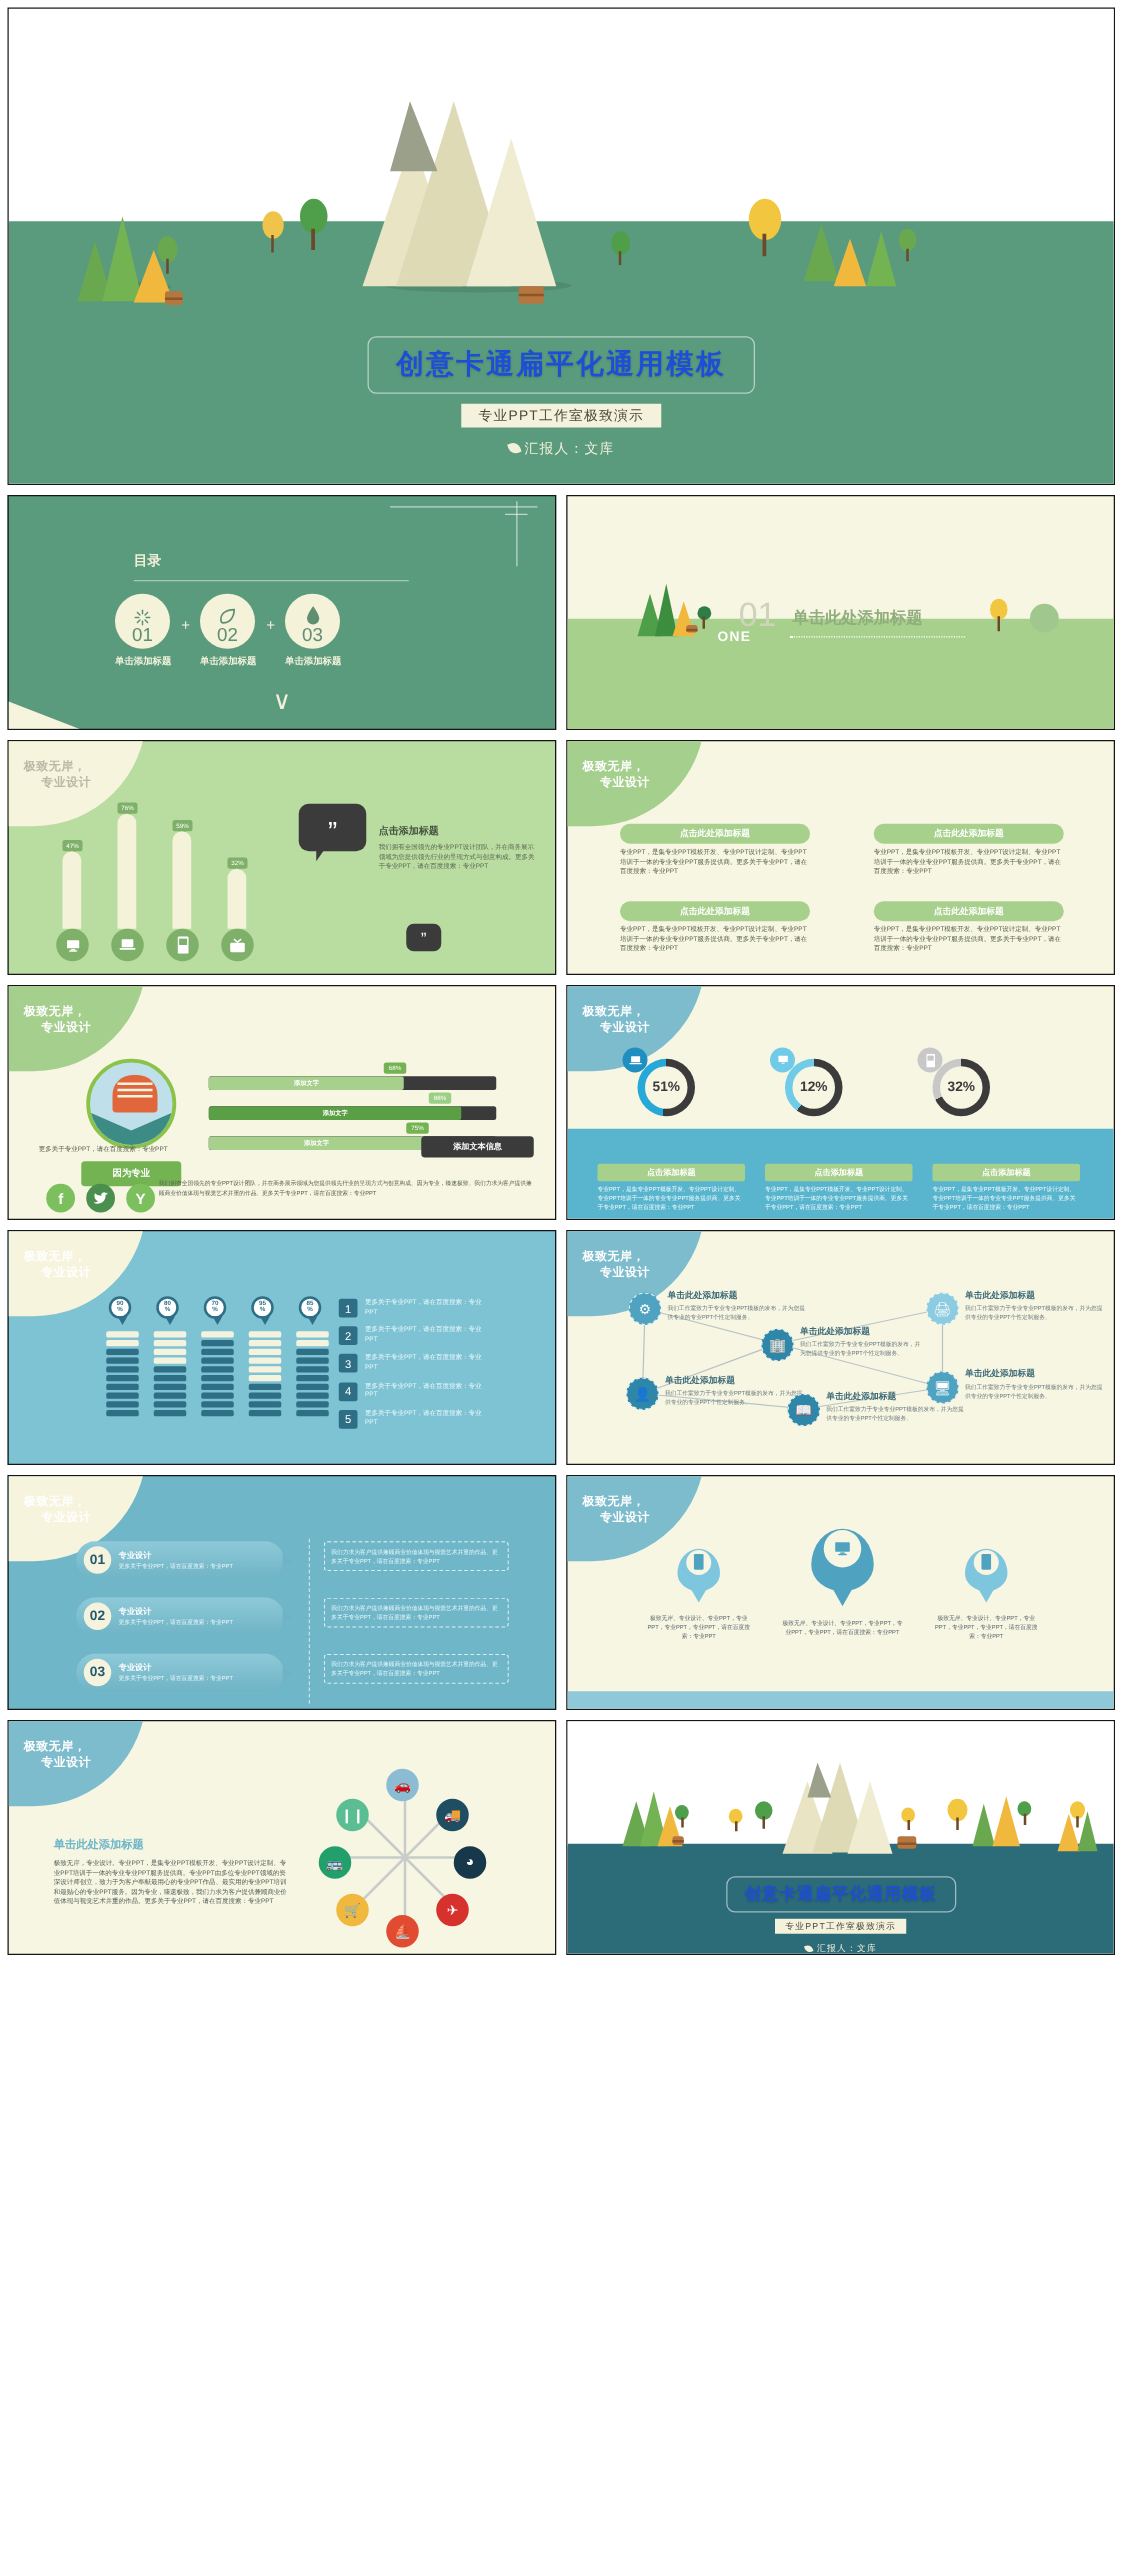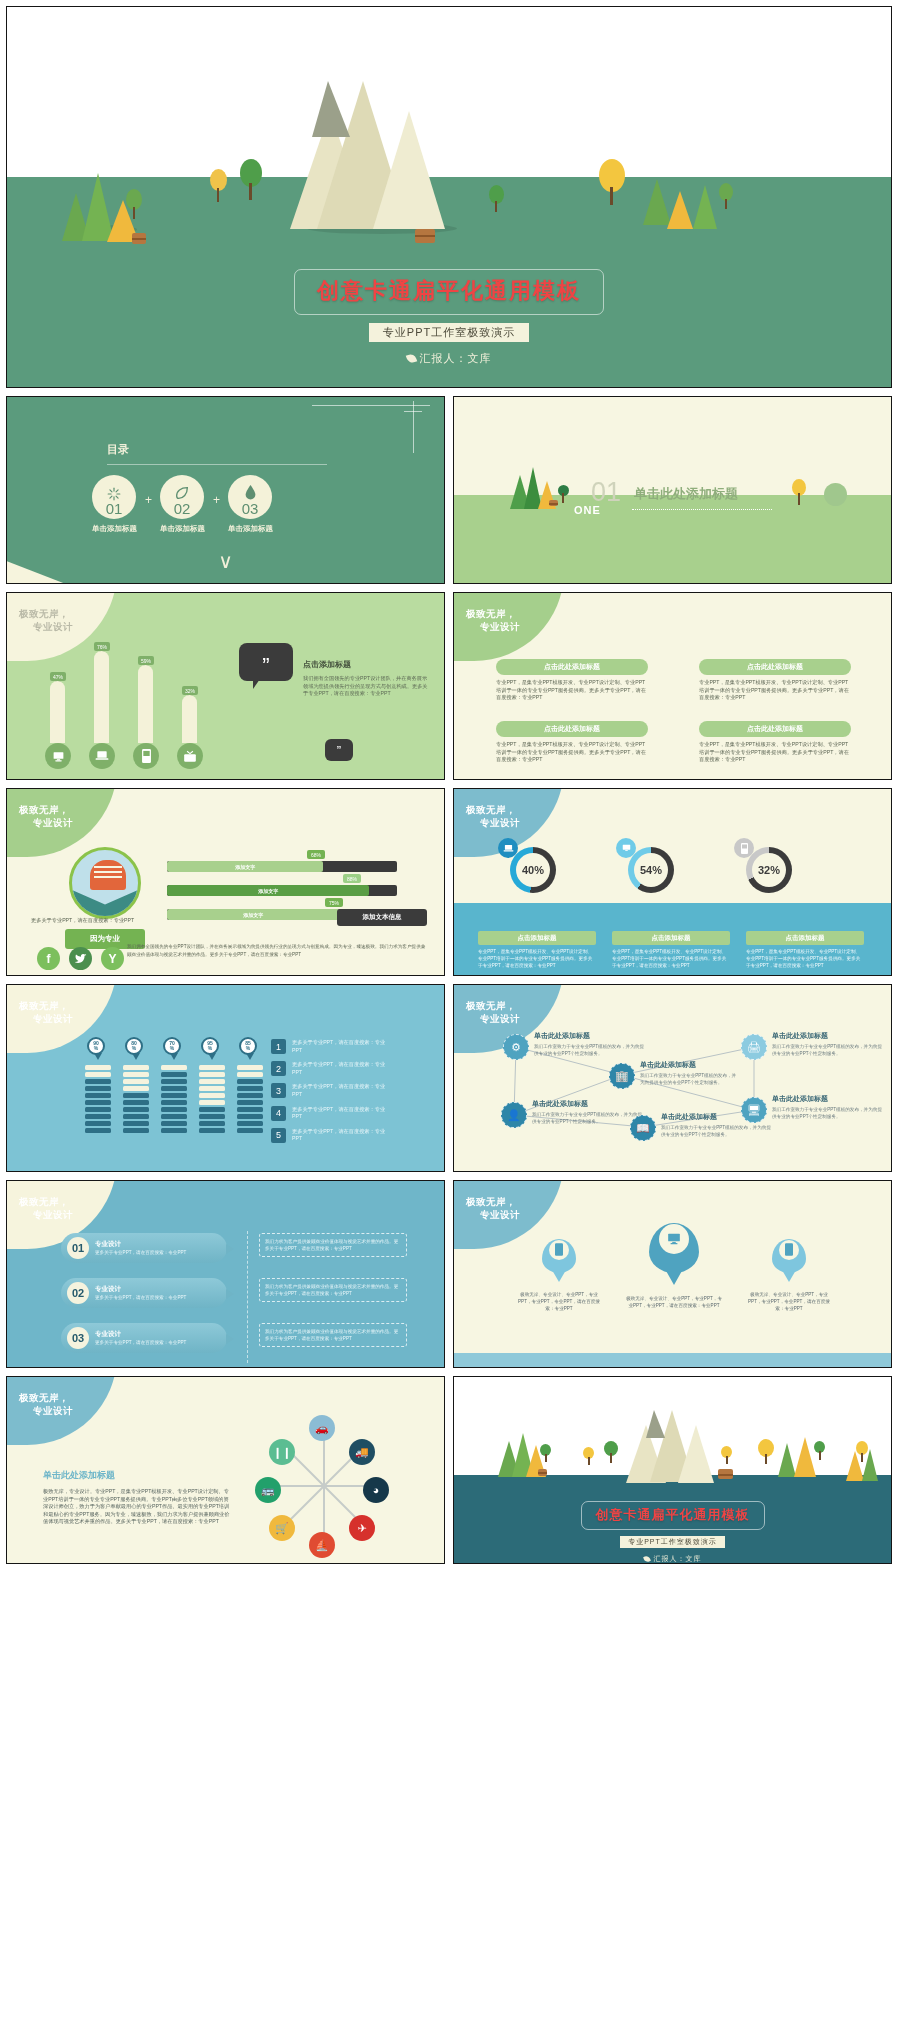--- a/index.html
+++ b/index.html
@@ -22,21 +22,21 @@
   .ell { position:absolute; border-radius:50%; }
   .trunk { position:absolute; background:#6b4a2a; }
   .shadow { position:absolute; background:rgba(0,0,0,.10); }
   .box { position:absolute; background:#b5763f; border-radius:2px; }
   .box:after{content:"";position:absolute;left:0;top:45%;width:100%;height:2px;background:#8d5628;}
 
   
   .title-wrap { position:absolute; left:0; width:100%; text-align:center; }
   .main-title {
     display:inline-block; padding:6px 22px 8px; border:1px solid rgba(255,255,255,.55);
-    border-radius:7px; color:#ef4444; font-weight:bold; letter-spacing:2px;
+    border-radius:7px; color:#1d4ed8; font-weight:bold; letter-spacing:2px;
     font-size:22px; text-shadow:0 1px 2px rgba(0,0,0,.18);
   }
   .sub-title {
     display:inline-block; margin-top:8px; background:#f4f2dc; color:#4c4a3a;
     padding:2px 14px; font-size:11px; letter-spacing:1px;
   }
   .reporter { margin-top:9px; color:#f2f0da; font-size:11px; letter-spacing:1px; }
   .leaf-ic { display:inline-block; width:9px; height:9px; margin-right:4px;
     background:#f2f0da; border-radius:0 70% 0 70%; transform:rotate(-20deg); vertical-align:-1px;}
 
@@ -396,32 +396,32 @@
 
     <div class="slide w-half" style="background:#f7f6e2;">
       <div class="corner blue"></div>
       <div class="corner-txt ct-white">
         <span>极致无岸，</span><span class="l2">专业设计</span>
       </div>
 
       <div style="position:absolute;left:56px;top:58px;display:flex;gap:72px;">
         <div style="position:relative;">
           <div class="donut" style="background:conic-gradient(#3b3b3b 0 52%, #26a9d8 52% 100%);">
-            <div class="donut-hole">40%</div>
+            <div class="donut-hole">51%</div>
           </div>
           <div style="position:absolute;left:-12px;top:-9px;width:20px;height:20px;border-radius:50%;background:#1f8ec0;display:flex;align-items:center;justify-content:center;">
             <svg width="11" height="9" viewBox="0 0 24 20" fill="#fff">
                 <rect x="4" y="2" width="16" height="11" rx="1"></rect>
                 <rect x="1" y="14" width="22" height="2.5" rx="1"></rect>
               </svg>
           </div>
         </div>
         <div style="position:relative;">
           <div class="donut" style="background:conic-gradient(#3b3b3b 0 60%, #6fcbe8 60% 100%);">
-            <div class="donut-hole">54%</div>
+            <div class="donut-hole">12%</div>
           </div>
           <div style="position:absolute;left:-12px;top:-9px;width:20px;height:20px;border-radius:50%;background:#6fcbe8;display:flex;align-items:center;justify-content:center;">
             <svg width="11" height="10" viewBox="0 0 24 24" fill="#fff">
                 <rect x="3" y="4" width="18" height="12" rx="1"></rect>
                 <rect x="9" y="17" width="6" height="2"></rect>
               </svg>
           </div>
         </div>
         <div style="position:relative;">
           <div class="donut" style="background:conic-gradient(#3b3b3b 0 68%, #c8c8c8 68% 100%);">

